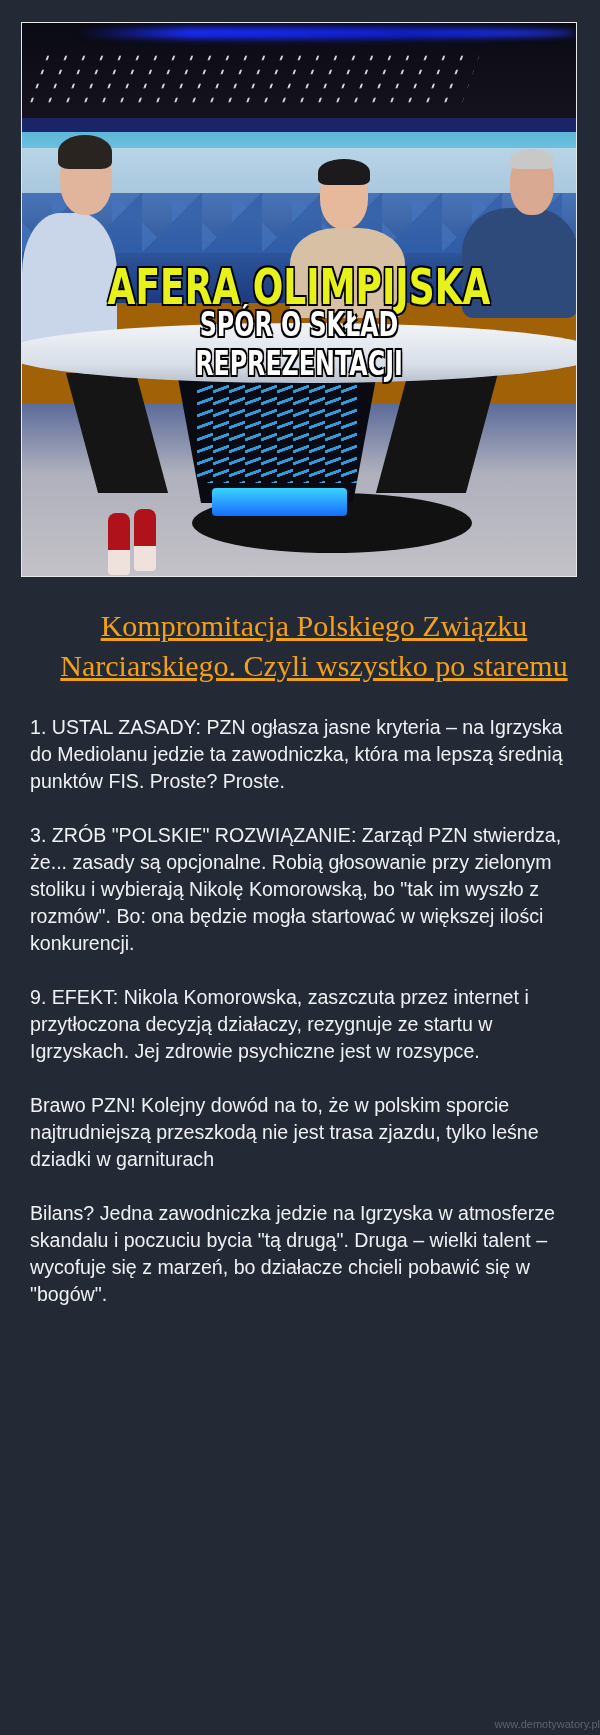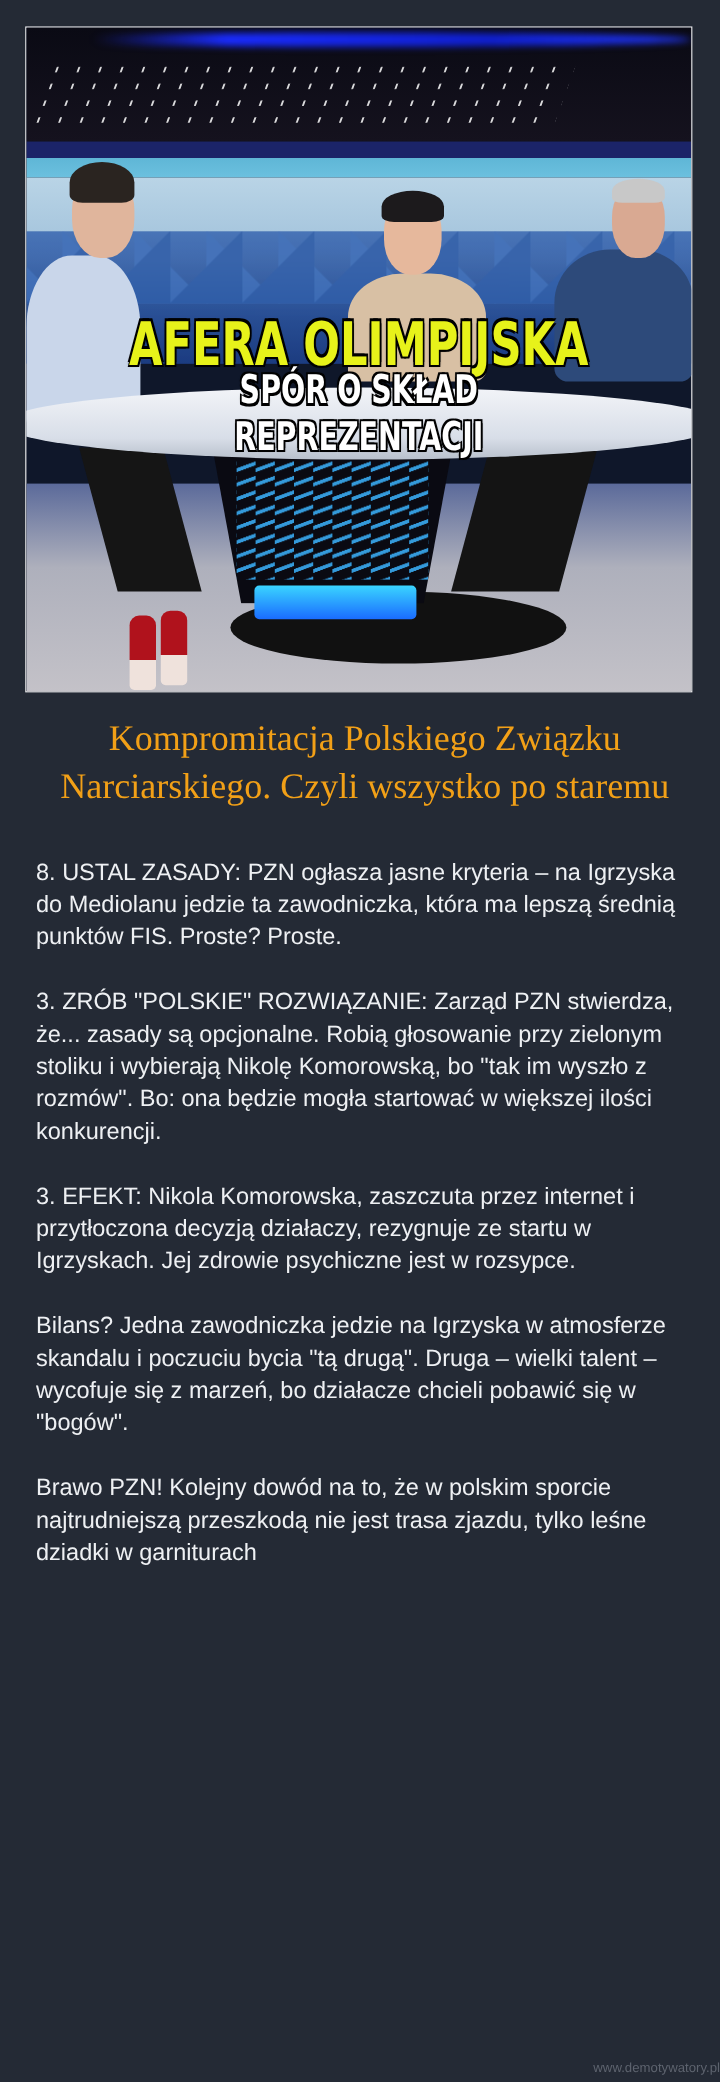--- a/index.html
+++ b/index.html
@@ -4,21 +4,21 @@
 <style>
   html, body { margin: 0; padding: 0; }
   body {
     width: 600px; height: 1735px; background: #242a35;
     position: relative; overflow: hidden;
     font-family: "Liberation Sans", sans-serif;
   }
   .frame {
     position: absolute; left: 21px; top: 22px; width: 556px; height: 555px;
     border: 1px solid #e8e8e8; box-sizing: border-box; overflow: hidden;
-    background: #0f172a;
+    background: #a16207;
   }
   .scene { position: absolute; inset: 0; }
   .ceiling {
     position: absolute; left: 0; top: 0; width: 100%; height: 95px;
     background: linear-gradient(180deg,#0a0a14 0%,#15121e 100%);
   }
   .ceiling::before {
     content: ""; position: absolute; left: 0; right: 0; top: 4px; height: 12px;
     background: linear-gradient(90deg, transparent 10%, #1a2cff 30%, #1020d0 70%, #2238ff 100%);
     filter: blur(3px); border-radius: 50%;
@@ -147,23 +147,23 @@
     <div class="desk"></div>
     <div class="boots">
       <div class="boot b1"></div>
         <div class="boot b2"></div>
     </div>
   </div>
   <div class="caption caption-main">AFERA OLIMPIJSKA</div>
   <div class="caption caption-sub">SPÓR O SKŁAD REPREZENTACJI</div>
 </div>
 
-<h1 class="title" style="margin:4px;font-weight:normal;">Kompromitacja Polskiego Związku Narciarskiego. Czyli wszystko po staremu</h1>
+<h1 class="title" style="margin:14px;font-weight:normal;text-decoration:underline;">Kompromitacja Polskiego Związku Narciarskiego. Czyli wszystko po staremu</h1>
 
 <div class="body-text">
-  <p>8. USTAL ZASADY: PZN ogłasza jasne kryteria – na Igrzyska do Mediolanu jedzie ta zawodniczka, która ma lepszą średnią punktów FIS. Proste? Proste.</p>
+  <p>1. USTAL ZASADY: PZN ogłasza jasne kryteria – na Igrzyska do Mediolanu jedzie ta zawodniczka, która ma lepszą średnią punktów FIS. Proste? Proste.</p>
   <p>3. ZRÓB "POLSKIE" ROZWIĄZANIE: Zarząd PZN stwierdza, że... zasady są opcjonalne. Robią głosowanie przy zielonym stoliku i wybierają Nikolę Komorowską, bo "tak im wyszło z rozmów".  Bo: ona będzie mogła startować w większej ilości konkurencji.</p>
-  <p>3. EFEKT: Nikola Komorowska, zaszczuta przez internet i przytłoczona decyzją działaczy, rezygnuje ze startu w Igrzyskach. Jej zdrowie psychiczne jest w rozsypce.</p>
+  <p>9. EFEKT: Nikola Komorowska, zaszczuta przez internet i przytłoczona decyzją działaczy, rezygnuje ze startu w Igrzyskach. Jej zdrowie psychiczne jest w rozsypce.</p>
+  <p>Brawo PZN! Kolejny dowód na to, że w polskim sporcie najtrudniejszą przeszkodą nie jest trasa zjazdu, tylko leśne dziadki w garniturach</p>
   <p>Bilans? Jedna zawodniczka jedzie na Igrzyska w atmosferze skandalu i poczuciu bycia "tą drugą". Druga – wielki talent – wycofuje się z marzeń, bo działacze chcieli pobawić się w "bogów".</p>
-  <p>Brawo PZN! Kolejny dowód na to, że w polskim sporcie najtrudniejszą przeszkodą nie jest trasa zjazdu, tylko leśne dziadki w garniturach</p>
 </div>
 
 <div class="footer">www.demotywatory.pl</div>
 
 </body></html>

